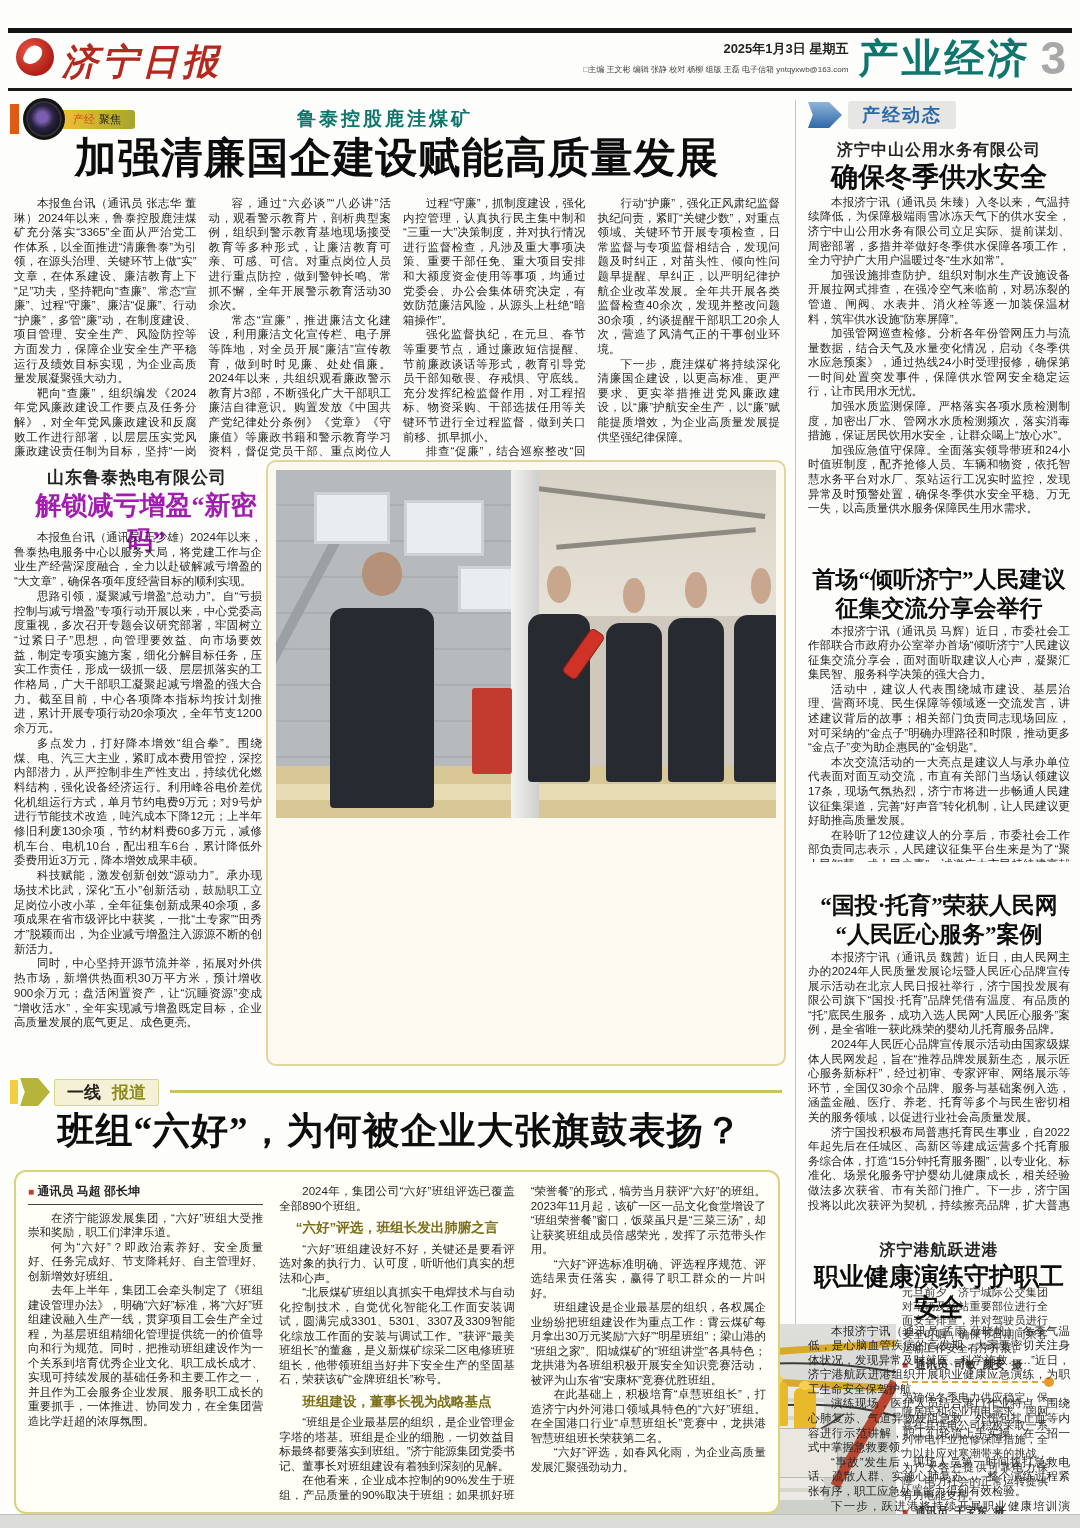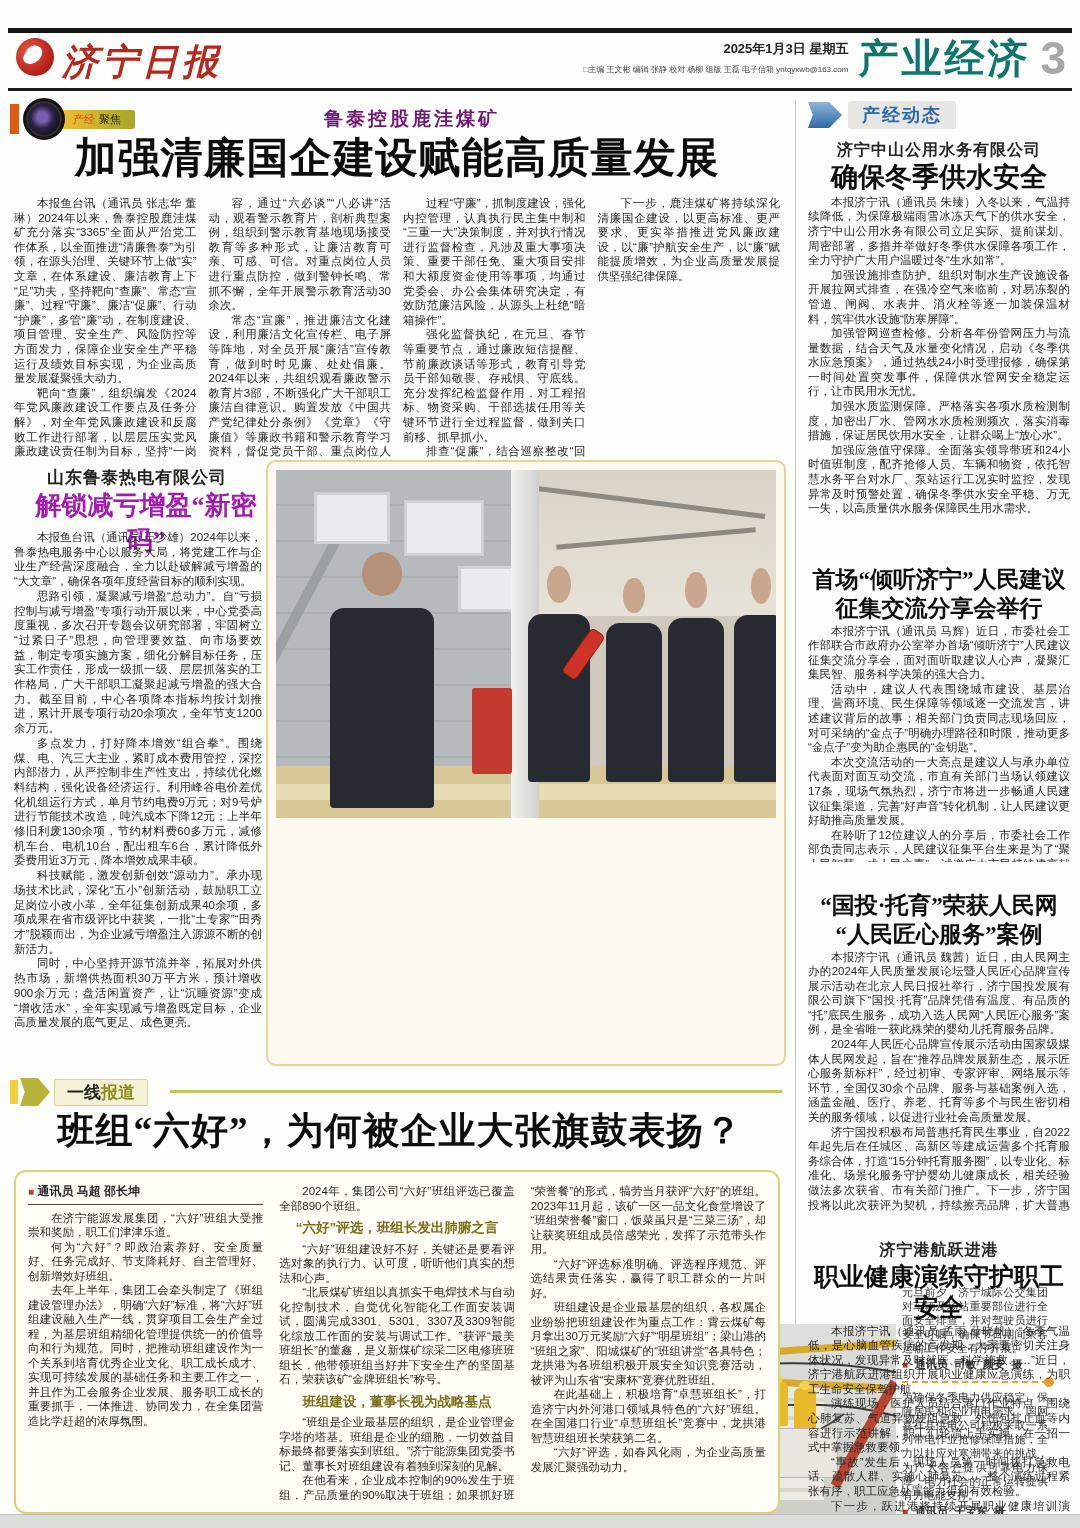--- a/index.html
+++ b/index.html
@@ -29,24 +29,24 @@
   .focus-pill .p1{color:#d8491a;}
   .focus-pill .p2{color:#26261a;margin-left:4px;}
   .badge-dyn{position:absolute;left:808px;top:100px;display:flex;align-items:center;height:30px;}
   .dyn-arrow{width:34px;height:26px;background:linear-gradient(180deg,#8fb4da,#2f69a7);clip-path:polygon(0 0,62% 0,100% 50%,62% 100%,0 100%,14% 50%);}
   .dyn-pill{margin-left:6px;background:#e6e6e4;padding:2px 14px;border-radius:3px;font-size:18px;font-weight:900;color:#2f69a7;letter-spacing:2px;}
   .badge-line{position:absolute;left:10px;top:1078px;width:775px;height:30px;}
   .line-ybar{position:absolute;left:0;top:2px;width:8px;height:24px;background:#f2cf3e;}
   .line-arrow{position:absolute;left:10px;top:0;width:30px;height:28px;background:#b7b43a;clip-path:polygon(0 0,60% 0,100% 50%,60% 100%,0 100%,16% 50%);}
   .line-pill{position:absolute;left:44px;top:1px;background:#f4f1d6;border:1px solid #d9d48c;padding:1px 12px;font-size:17px;font-weight:900;border-radius:2px;}
   .line-pill .p1{color:#23231a;}
-  .line-pill .p2{color:#8f8c1e;margin-left:0;}
+  .line-pill .p2{color:#8f8c1e;margin-left:11px;}
   .line-rule{position:absolute;left:160px;top:12px;width:612px;height:3px;background:#c8c55e;}
   
-  .lead-kicker{position:absolute;left:72px;top:106px;width:680px;text-align:center;font-size:19px;font-weight:700;color:#701a75;letter-spacing:3px;}
+  .lead-kicker{position:absolute;left:45px;top:106px;width:680px;text-align:center;font-size:19px;font-weight:700;color:#0f766e;letter-spacing:3px;}
   .lead-headline{position:absolute;left:14px;top:130px;width:766px;text-align:center;font-size:42px;font-weight:900;color:#0d0d0d;letter-spacing:1px;}
   .lead-body{position:absolute;left:14px;top:196px;width:766px;height:263px;display:flex;gap:12px;overflow:hidden;}
   .lead-col{width:183px;font-size:11.5px;line-height:14.6px;text-align:justify;color:#262626;}
   p.np{margin:0;text-indent:2em;}
   
   .th-kicker{position:absolute;left:14px;top:466px;width:246px;text-align:center;font-size:17px;font-weight:700;color:#222;letter-spacing:1px;}
   .th-headline{position:absolute;left:17px;top:488px;width:258px;text-align:center;font-size:26px;font-weight:900;color:#a21caf;font-family:"Liberation Serif","DejaVu Serif",serif;}
   .th-body{position:absolute;left:14px;top:530px;width:248px;height:532px;overflow:hidden;font-size:11.5px;line-height:14.7px;text-align:justify;color:#262626;}
   
   .photo-box{position:absolute;left:266px;top:460px;width:520px;height:606px;border:2px solid #e3d49c;border-radius:10px;background:#fcf9f0;box-sizing:border-box;padding:8px;}
@@ -132,20 +132,21 @@
     <div class="lead-col">
       <p class="np">容，通过“六必谈”“八必讲”活动，观看警示教育片，剖析典型案例，组织到警示教育基地现场接受教育等多种形式，让廉洁教育可亲、可感、可信。对重点岗位人员进行重点防控，做到警钟长鸣、常抓不懈，全年开展警示教育活动30余次。</p>
       <p class="np">常态“宣廉”，推进廉洁文化建设，利用廉洁文化宣传栏、电子屏等阵地，对全员开展“廉洁”宣传教育，做到时时见廉、处处倡廉。2024年以来，共组织观看廉政警示教育片3部，不断强化广大干部职工廉洁自律意识。购置发放《中国共产党纪律处分条例》《党章》《守廉值》等廉政书籍和警示教育学习资料，督促党员干部、重点岗位人员认真学习，每季度组织廉政知识测试，在企业营造崇廉尚廉的浓厚氛围，先后开展一次廉政专题教育，让廉洁理念深入人心。</p>
     </div>
     <div class="lead-col">
       <p class="np">过程“守廉”，抓制度建设，强化内控管理，认真执行民主集中制和“三重一大”决策制度，并对执行情况进行监督检查，凡涉及重大事项决策、重要干部任免、重大项目安排和大额度资金使用等事项，均通过党委会、办公会集体研究决定，有效防范廉洁风险，从源头上杜绝“暗箱操作”。</p>
       <p class="np">强化监督执纪，在元旦、春节等重要节点，通过廉政短信提醒、节前廉政谈话等形式，教育引导党员干部知敬畏、存戒惧、守底线。充分发挥纪检监督作用，对工程招标、物资采购、干部选拔任用等关键环节进行全过程监督，做到关口前移、抓早抓小。</p>
       <p class="np">排查“促廉”，结合巡察整改“回头看”专项行动，发放廉政风险排查表，召开专题民主生活会、组织生活会，引导党员干部查摆问题、剖析根源，以案促改、以案促治，推动排查整改走深走实。</p>
     </div>
     <div class="lead-col">
+      <p class="np">行动“护廉”，强化正风肃纪监督执纪问责，紧盯“关键少数”，对重点领域、关键环节开展专项检查，日常监督与专项监督相结合，发现问题及时纠正，对苗头性、倾向性问题早提醒、早纠正，以严明纪律护航企业改革发展。全年共开展各类监督检查40余次，发现并整改问题30余项，约谈提醒干部职工20余人次，营造了风清气正的干事创业环境。</p>
       <p class="np">下一步，鹿洼煤矿将持续深化清廉国企建设，以更高标准、更严要求、更实举措推进党风廉政建设，以“廉”护航安全生产，以“廉”赋能提质增效，为企业高质量发展提供坚强纪律保障。</p>
     </div>
   </div>
 
   <div class="th-kicker">山东鲁泰热电有限公司</div>
   <div class="th-headline">解锁减亏增盈“新密码”</div>
   <div class="th-body">
     <p class="np">本报鱼台讯（通讯员 王少雄）2024年以来，鲁泰热电服务中心以服务大局，将党建工作与企业生产经营深度融合，全力以赴破解减亏增盈的“大文章”，确保各项年度经营目标的顺利实现。</p>
     <p class="np">思路引领，凝聚减亏增盈“总动力”。自“亏损控制与减亏增盈”专项行动开展以来，中心党委高度重视，多次召开专题会议研究部署，牢固树立“过紧日子”思想，向管理要效益、向市场要效益，制定专项实施方案，细化分解目标任务，压实工作责任，形成一级抓一级、层层抓落实的工作格局，广大干部职工凝聚起减亏增盈的强大合力。截至目前，中心各项降本指标均按计划推进，累计开展专项行动20余项次，全年节支1200余万元。</p>
     <p class="np">多点发力，打好降本增效“组合拳”。围绕煤、电、汽三大主业，紧盯成本费用管控，深挖内部潜力，从严控制非生产性支出，持续优化燃料结构，强化设备经济运行。利用峰谷电价差优化机组运行方式，单月节约电费9万元；对9号炉进行节能技术改造，吨汽成本下降12元；上半年修旧利废130余项，节约材料费60多万元，减修机车台、电机10台，配出租车6台，累计降低外委费用近3万元，降本增效成果丰硕。</p>

